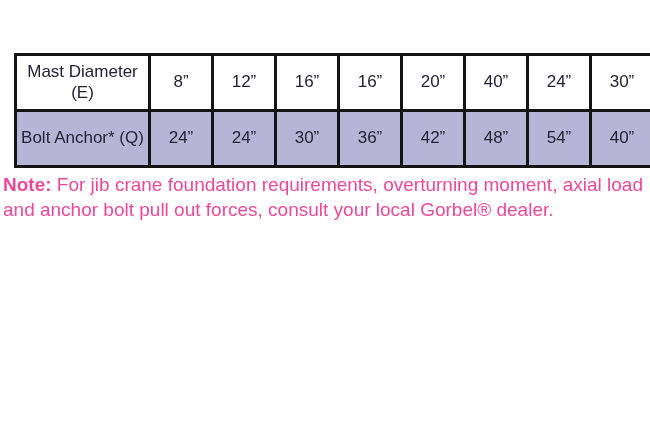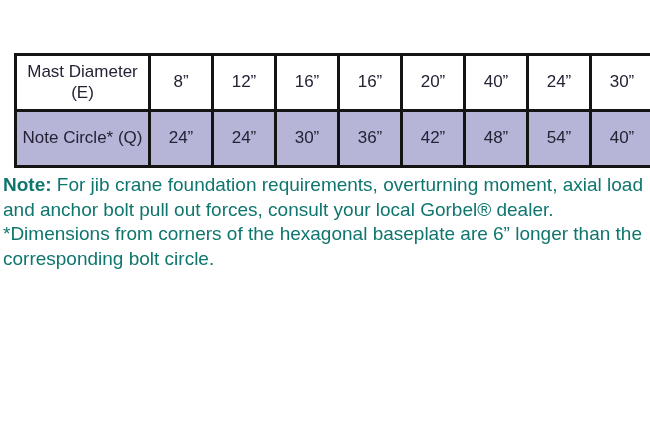--- a/index.html
+++ b/index.html
@@ -40,21 +40,21 @@
   }
   table.spec-table col.label-col { width: 134px; }
   table.spec-table col.data-col  { width: 63px; }
   table.spec-table tr.shaded td {
     background: #b6b5d8;
   }
   .note-block {
     margin: 5px 2px 0 3px;
     font-size: 19px;
     line-height: 1.3;
-    color: #0f766e;
+    color: #ec4899;
     letter-spacing: 0px;
   }
   .note-block p {
     margin: 0;
   }
   .note-bold {
     font-weight: bold;
   }
 </style>
 </head>
@@ -80,31 +80,30 @@
         <td>8”</td>
         <td>12”</td>
         <td>16”</td>
         <td>16”</td>
         <td>20”</td>
         <td>40”</td>
         <td>24”</td>
         <td>30”</td>
       </tr>
       <tr class="shaded">
-        <td>Note Circle* (Q)</td>
+        <td>Bolt Anchor* (Q)</td>
         <td>24”</td>
         <td>24”</td>
         <td>30”</td>
         <td>36”</td>
         <td>42”</td>
         <td>48”</td>
         <td>54”</td>
         <td>40”</td>
       </tr>
     </tbody>
   </table>
 
   <div class="note-block">
     <p><span class="note-bold">Note:</span><span> For jib crane foundation requirements, overturning moment, axial load and anchor bolt pull out forces, consult your local Gorbel® dealer.</span></p>
-    <p>*Dimensions from corners of the hexagonal baseplate are 6” longer than the corresponding bolt circle.</p>
   </div>
 
 </div>
 
 </body></html>

